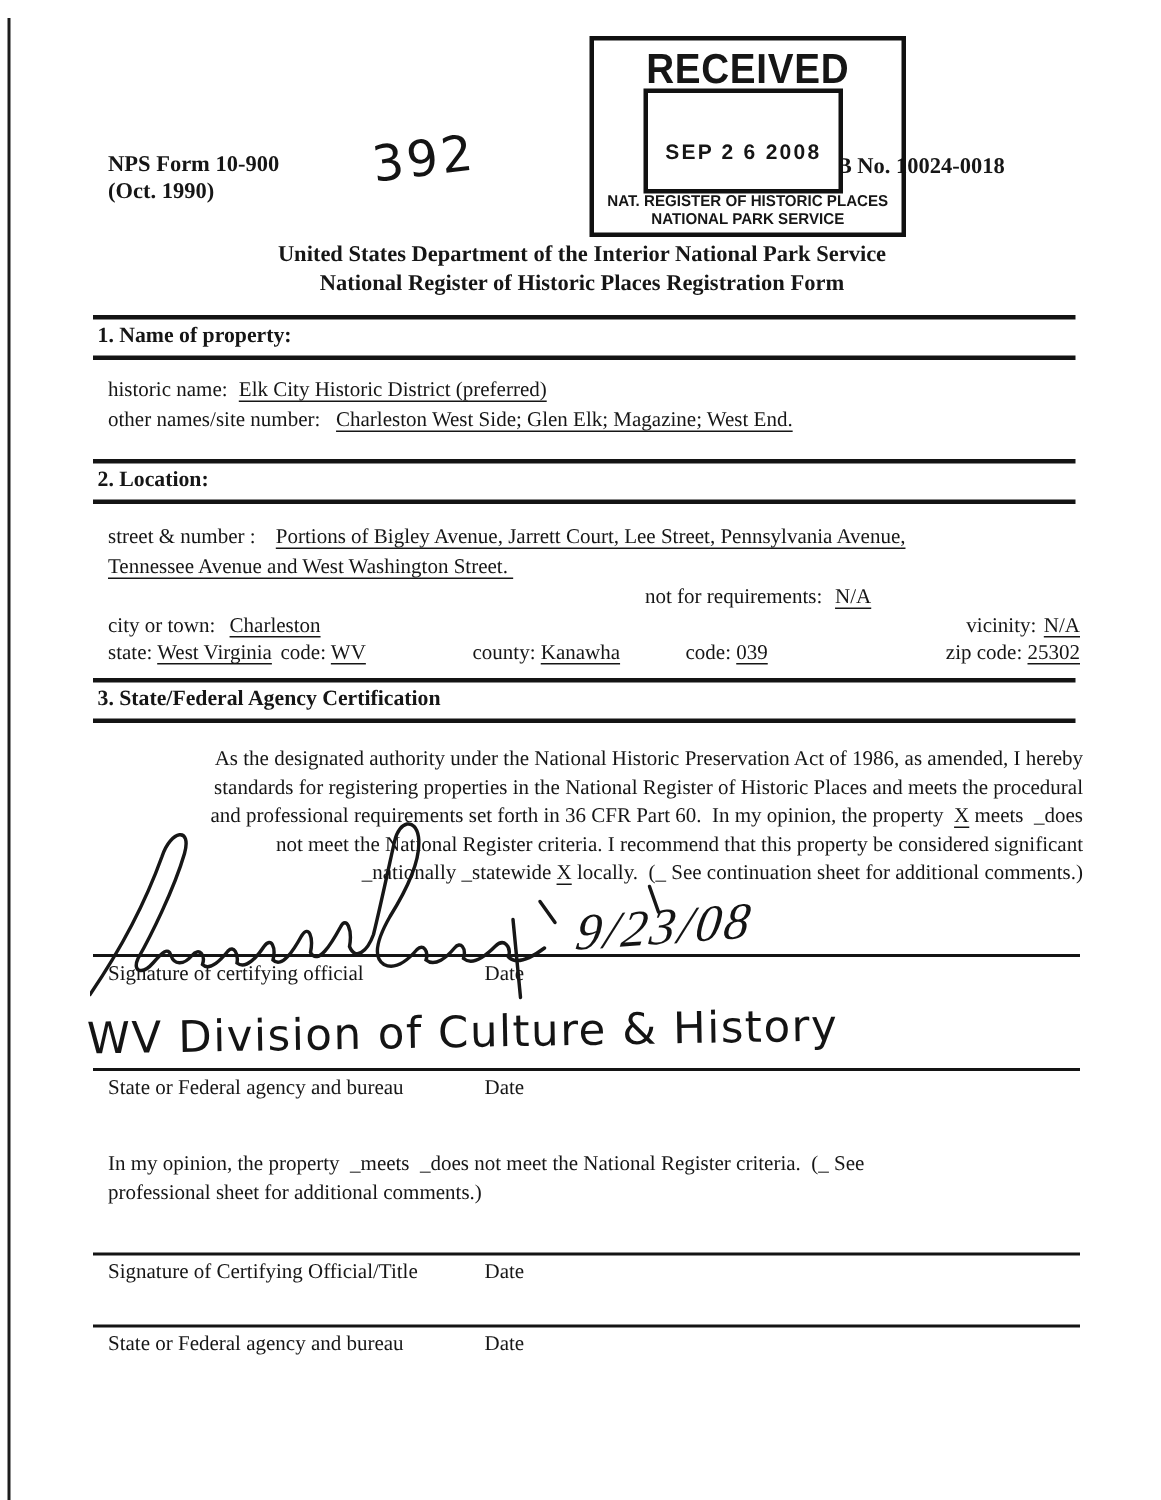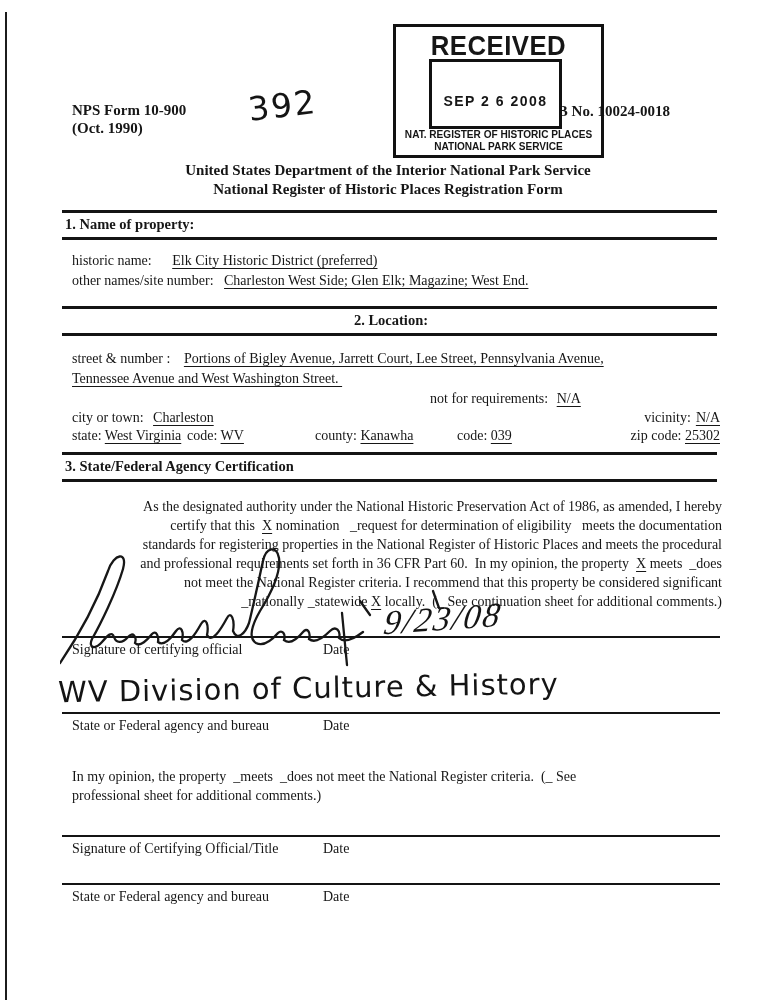--- a/index.html
+++ b/index.html
@@ -58,28 +58,28 @@
 
   <div class="abs b center" style="left:62px;top:161px;width:652px;font-size:15px;line-height:18.5px;">
     <div>United States Department of the Interior National Park Service</div>
     <div>National Register of Historic Places Registration Form</div>
   </div>
 
   <div class="abs sec-hdr" style="top:210px;">1. Name of property:</div>
 
   <div class="abs body-txt" style="left:72px;top:251px;">
     <span>historic name:</span>
-    <span class="u" style="margin-left:17px;">Elk City Historic District (preferred)</span>
+    <span class="u" style="margin-left:4px;">Elk City Historic District (preferred)</span>
   </div>
   <div class="abs body-txt" style="left:72px;top:271px;">
     <span>other names/site number:</span>
     <span class="u" style="margin-left:7px;">Charleston West Side; Glen Elk; Magazine; West End.</span>
   </div>
 
-  <div class="abs sec-hdr" style="top:306px;text-align:center;">2. Location:</div>
+  <div class="abs sec-hdr" style="top:306px;">2. Location:</div>
 
   <div class="abs body-txt" style="left:72px;top:349px;">
     <span>street &amp; number :</span>
     <span class="u" style="margin-left:10px;">Portions of Bigley Avenue, Jarrett Court, Lee Street, Pennsylvania Avenue,</span>
   </div>
   <div class="abs body-txt" style="left:72px;top:369px;">
     <span class="u pre">Tennessee Avenue and West Washington Street. </span>
   </div>
 
   <div class="abs body-txt" style="left:430px;top:389px;">
@@ -98,21 +98,20 @@
     <span style="position:absolute;left:125px;"><span>code:</span> <span class="u">WV</span></span>
     <span style="position:absolute;left:253px;"><span>county:</span> <span class="u">Kanawha</span></span>
     <span style="position:absolute;left:395px;"><span>code:</span> <span class="u">039</span></span>
     <span style="position:absolute;right:0;"><span>zip code:</span> <span class="u">25302</span></span>
   </div>
 
   <div class="abs sec-hdr" style="top:452px;">3. State/Federal Agency Certification</div>
 
   <div class="abs body-txt" style="left:72px;top:497px;width:650px;text-align:right;">
     <div class="pre">As the designated authority under the National Historic Preservation Act of 1986, as amended, I hereby</div>
-    <div class="pre"><span>certify that this  </span><span class="u">X</span><span> nomination   _request for determination of eligibility   meets the documentation</span></div>
     <div class="pre">standards for registering properties in the National Register of Historic Places and meets the procedural</div>
     <div class="pre"><span>and professional requirements set forth in 36 CFR Part 60.  In my opinion, the property  </span><span class="u">X</span><span> meets  _does</span></div>
     <div class="pre">not meet the National Register criteria. I recommend that this property be considered significant</div>
     <div class="pre"><span>_nationally _statewide </span><span class="u">X</span><span> locally.  (_ See continuation sheet for additional comments.)</span></div>
   </div>
 
   <svg class="sig" viewBox="0 0 680 125" role="img" aria-label="Susan M Pierce">
     <g stroke="#171717" stroke-width="2.3" fill="none" stroke-linecap="round">
       <path d="M0,118 C15,96 35,62 48,26 C54,8 68,6 63,24 C56,48 40,80 32,94 C28,103 35,105 42,97 C48,90 52,86 54,92 C56,98 62,99 68,92 C73,86 77,92 75,98 C80,103 88,94 92,89 C96,85 99,91 98,97 C104,102 112,92 116,86 C121,79 124,87 122,95 C128,101 136,88 141,79 C146,71 149,80 147,90 C152,99 161,84 167,73 C171,65 175,75 173,86 C177,96 185,89 189,78 C193,62 199,34 203,16 C206,2 217,0 219,13 C221,28 210,50 200,66 C192,80 188,93 196,98 C204,102 212,95 218,88 C222,84 226,89 224,95 C230,100 238,93 243,87 C247,82 251,87 249,94 C255,99 264,92 270,86 C276,80 281,86 279,93 C285,99 295,93 303,87"></path>
       <path d="M300,56 L310,70"></path>

